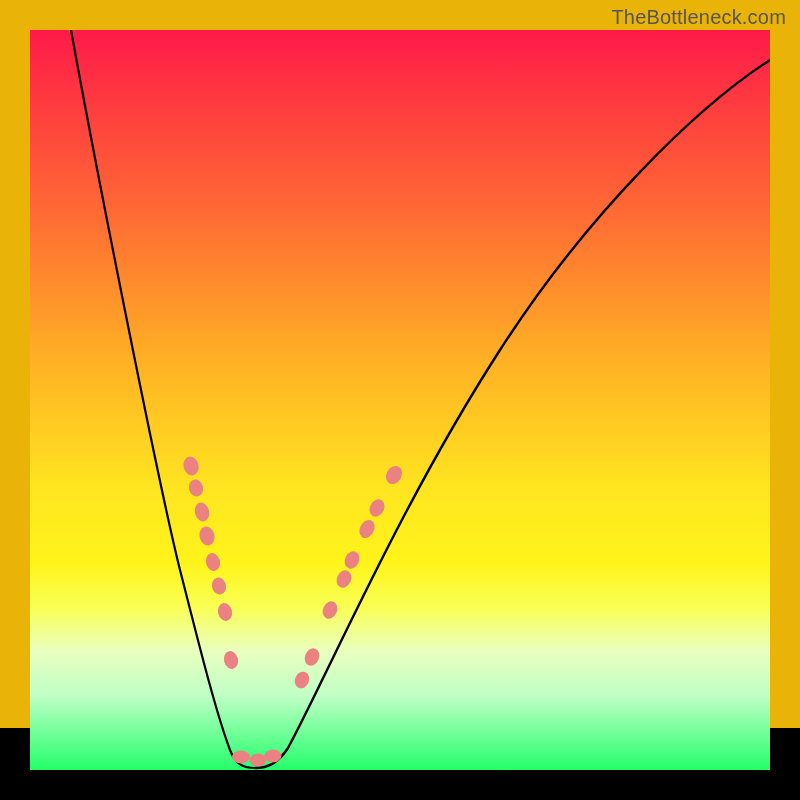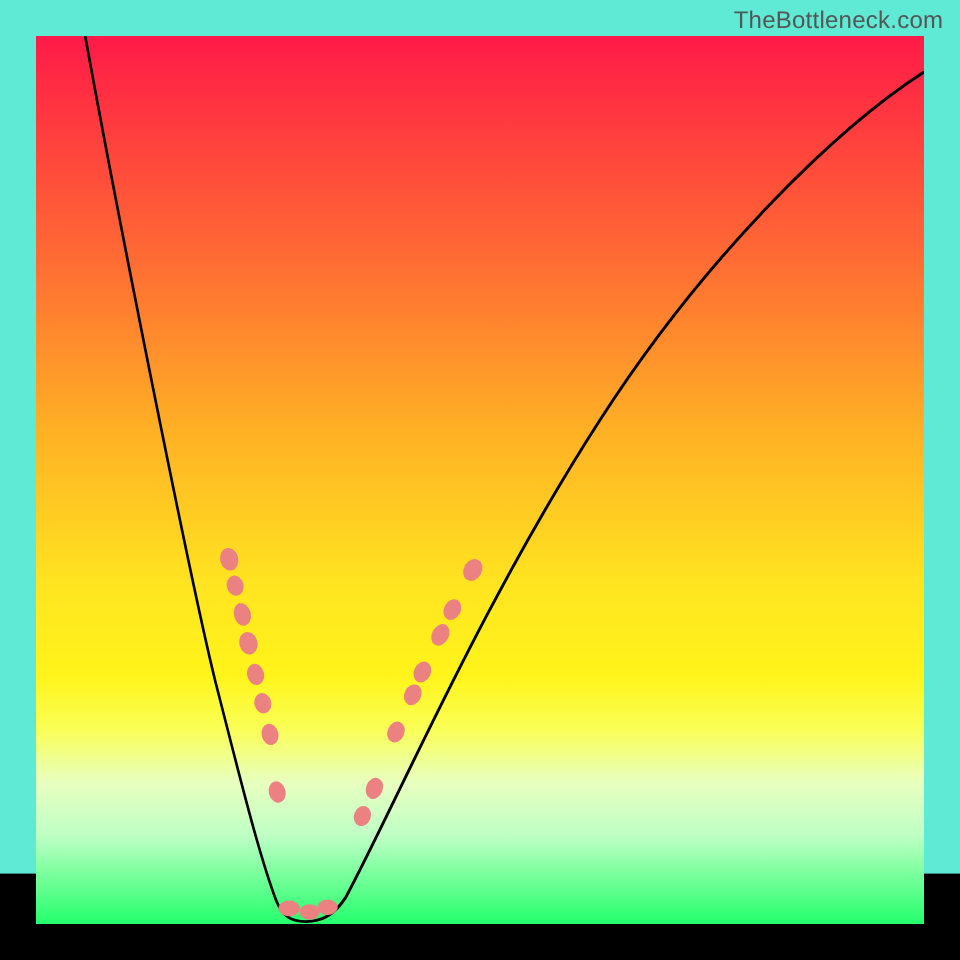--- a/index.html
+++ b/index.html
@@ -10,21 +10,21 @@
     overflow: hidden;
     background: #000;
     font-family: Arial, Helvetica, sans-serif;
   }
   .frame {
     position: absolute;
     left: 0;
     top: 0;
     width: 800px;
     height: 728px;
-    background: #5eead4;
+    background: #eab308;
   }
   .plot {
     position: absolute;
     left: 30px;
     top: 30px;
     width: 740px;
     height: 740px;
     background: linear-gradient(to bottom,
       #ff1a49 0%,
       #ff3b3f 10%,

